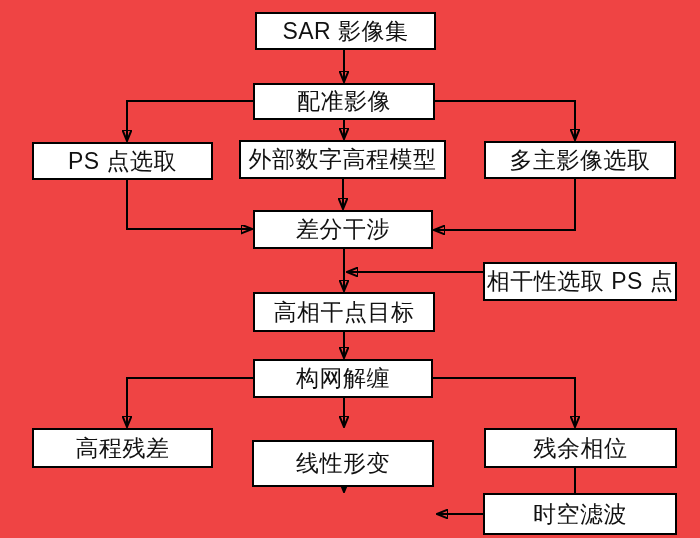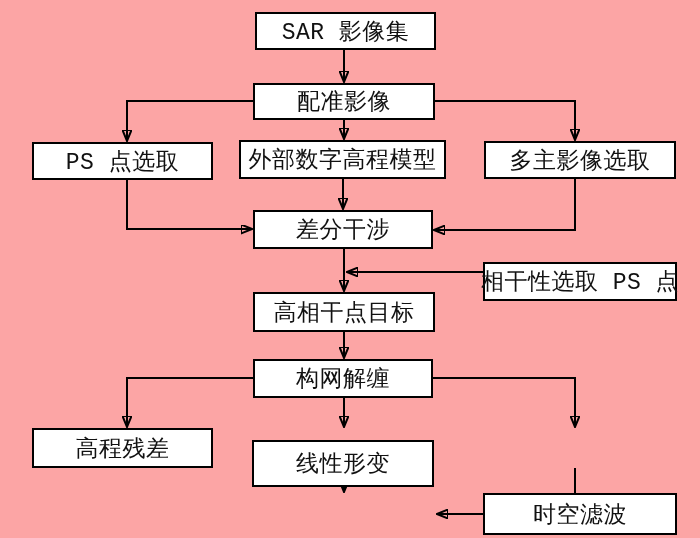--- a/index.html
+++ b/index.html
@@ -4,22 +4,22 @@
 <style>
   html, body {
     margin: 0;
     padding: 0;
     background: #ffffff;
   }
   #stage {
     position: relative;
     width: 700px;
     height: 538px;
-    background: #fca5a5;
-    font-family: Liberation Mono, monospace;
+    background: #ef4444;
+    font-family: Liberation Sans, sans-serif;
     overflow: hidden;
   }
   #edges {
     position: absolute;
     left: 0;
     top: 0;
     width: 700px;
     height: 538px;
   }
   #edges path {
@@ -101,17 +101,18 @@
   <div class="node" style="left:483px; top:262px; width:194px; height:39px">相干性选取 PS 点</div>
 
   <div class="node" style="left:253px; top:292px; width:182px; height:40px">高相干点目标</div>
 
   <div class="node" style="left:253px; top:359px; width:180px; height:39px">构网解缠</div>
 
   <div class="node" style="left:32px;  top:428px; width:181px; height:40px">高程残差</div>
 
   <div class="node" style="left:252px; top:440px; width:182px; height:47px">线性形变</div>
 
+  <div class="node" style="left:484px; top:428px; width:193px; height:40px">残余相位</div>
 
 
   <div class="node" style="left:483px; top:493px; width:194px; height:42px">时空滤波</div>
 
 </div>
 
 </body></html>

